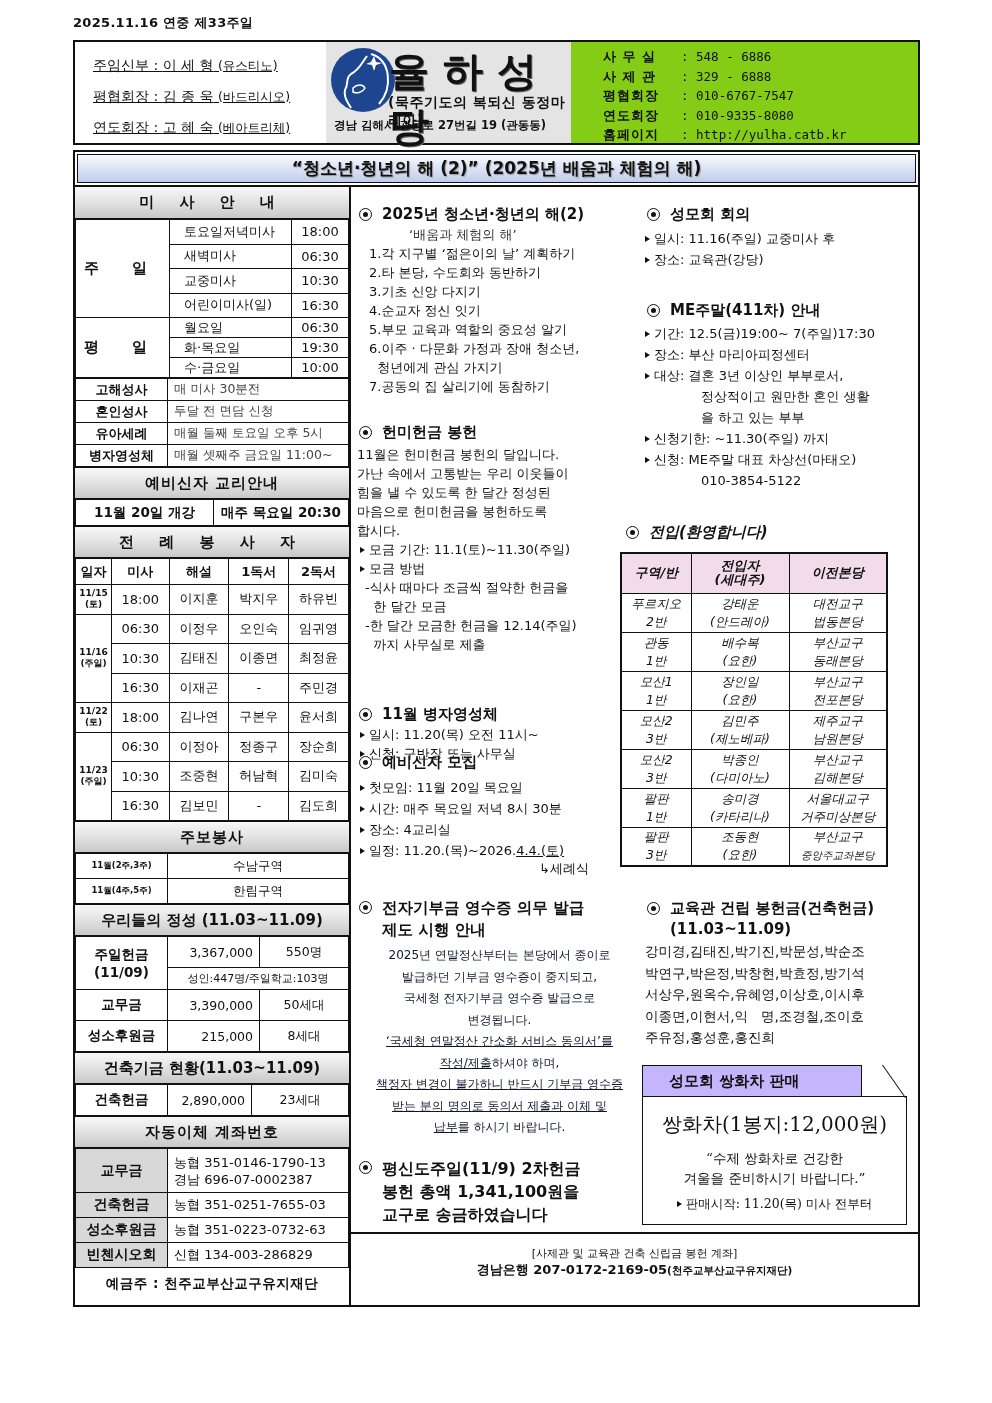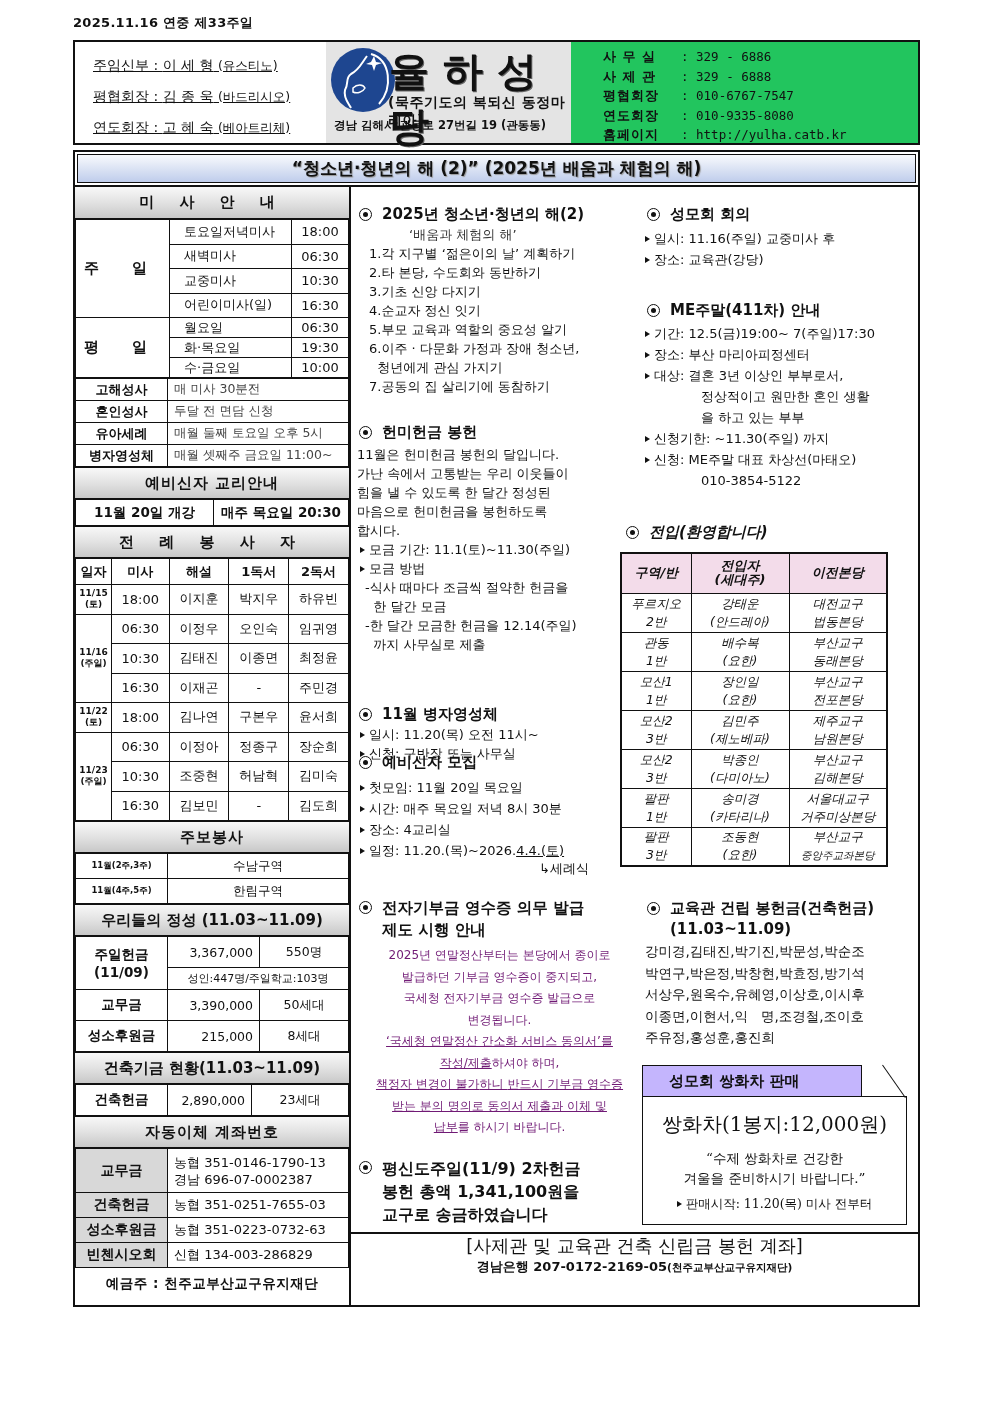--- a/index.html
+++ b/index.html
@@ -10,21 +10,21 @@
 
   
   .header { position: absolute; left: 73px; top: 40px; width: 847px; height: 105px; border: 2px solid #111; display: flex; }
   .hdr-left { width: 251px; padding: 8px 0 0 18px; font-size: 14px; line-height: 31px; text-decoration: underline; }
   .hdr-left .sub { font-size: 12.5px; }
   .hdr-mid { width: 245px; background: #e4e4e4; position: relative; }
   .logo { position: absolute; left: 5px; top: 6px; width: 64px; height: 64px; border-radius: 50%; background: #1e4690; overflow: hidden; }
   .church-name { position: absolute; left: 63px; top: 2px; font-size: 40px; font-weight: bold; letter-spacing: 14px; text-shadow: 1px 1px 0 #666; }
   .patron { position: absolute; left: 62px; top: 52px; font-size: 14px; font-weight: bold; letter-spacing: 0.5px; }
   .address { position: absolute; left: 8px; top: 76px; font-size: 11.5px; font-weight: bold; }
-  .hdr-right { flex: 1; padding: 5px 0 0 32px; font-size: 13px; line-height: 19.5px; background: #22c55e; }
+  .hdr-right { flex: 1; padding: 5px 0 0 32px; font-size: 13px; line-height: 19.5px; background: #84cc16; }
   .hdr-right .row { display: flex; }
   .hdr-right .k { width: 78px; font-weight: bold; letter-spacing: 1px; }
   .hdr-right .v { font-family: "DejaVu Sans Mono", monospace; font-size: 12.5px; }
 
   
   .banner { position: absolute; left: 73px; top: 150px; width: 847px; height: 37px; border: 2px solid #111; box-shadow: inset 0 0 0 2px #fff, inset 0 0 0 3px #111;
     background: linear-gradient(to bottom, #ffffff 0%, #dfe6f5 45%, #b9c8ea 100%); text-align: center; font-size: 17px; font-weight: bold; line-height: 33px; text-shadow: 1px 1px 1px #999; }
 
   
   .main { position: absolute; left: 73px; top: 187px; width: 847px; height: 1120px; border: 2px solid #111; border-top: none; }
@@ -101,21 +101,21 @@
         <path d="M22 40 c4 -4 10 -4 12 0 c-2 4 -8 6 -12 4 z" stroke="#fff" stroke-width="1.5" fill="none"></path>
       </svg>
     </div>
     <div class="church-name">율하성당</div>
     <div class="patron">(묵주기도의 복되신 동정마리아)</div>
     <div class="address">경남 김해시 관동로 27번길 19 (관동동)</div>
   </div>
   <div class="hdr-right">
     <div class="row">
         <span class="k">사 무 실</span>
-        <span class="v">: 329 - 6886</span>
+        <span class="v">: 548 - 6886</span>
       </div>
     <div class="row">
         <span class="k">사 제 관</span>
         <span class="v">: 329 - 6888</span>
       </div>
     <div class="row">
         <span class="k">평협회장</span>
         <span class="v">: 010-6767-7547</span>
       </div>
     <div class="row">
@@ -385,21 +385,21 @@
   <div class="bl" style="padding-left:3px"><span class="tri"></span><span>장소: 4교리실</span></div>
   <div class="bl" style="padding-left:3px"><span class="tri"></span><span>일정: 11.20.(목)~2026.</span><span class="u">4.4.(토)</span></div>
   <div class="bl" style="padding-left:182px; line-height:15px">↳세례식</div>
 </div>
 
 <div class="sec" style="left:357px; top:897px; width:285px;">
   <div class="h" style="font-size:15.5px; line-height:22px">
       <span class="radio"></span>
       <span><span>전자기부금 영수증 의무 발급</span><br><span>제도 시행 안내</span></span>
     </div>
-  <div style="text-align:center; font-size:12px; line-height:21.5px; margin-top:4px; color:#701a75">
+  <div style="text-align:center; font-size:12px; line-height:21.5px; margin-top:4px; color:#0f172a">
     <div>2025년 연말정산부터는 본당에서 종이로</div>
       <div>발급하던 기부금 영수증이 중지되고,</div>
       <div>국세청 전자기부금 영수증 발급으로</div>
       <div>변경됩니다.</div>
     <div class="u">‘국세청 연말정산 간소화 서비스 동의서’를</div>
     <div><span class="u">작성/제출</span><span>하셔야 하며,</span></div>
     <div class="u" style="white-space:nowrap"><span>책정자 변경이 불가</span><span style="text-decoration:none">하니 </span><span>반드시 기부금 영수증</span></div>
     <div class="u">받는 분의 명의로 동의서 제출과 이체 및</div>
     <div><span class="u">납부</span><span>를 하시기 바랍니다.</span></div>
   </div>
@@ -501,15 +501,15 @@
 <div class="tea-box">
   <div style="font-size:20px; margin-top:14px">쌍화차(1봉지:12,000원)</div>
   <div style="font-size:13.5px; line-height:20px; margin-top:10px">
       <div>“수제 쌍화차로 건강한</div>
       <div>겨울을 준비하시기 바랍니다.”</div>
     </div>
   <div style="font-size:12.5px; margin-top:8px"><span class="tri"></span><span>판매시작: 11.20(목) 미사 전부터</span></div>
 </div>
 
 <div class="footer">
-  <div style="font-size:18px; margin-top:0">[사제관 및 교육관 건축 신립금 봉헌 계좌]</div>
+  <div style="font-size:11px; margin-top:12px">[사제관 및 교육관 건축 신립금 봉헌 계좌]</div>
   <div style="font-size:13px; font-weight:bold"><span>경남은행 207-0172-2169-05</span><span style="font-size:10.5px">(천주교부산교구유지재단)</span></div>
 </div>
 
 </body></html>

